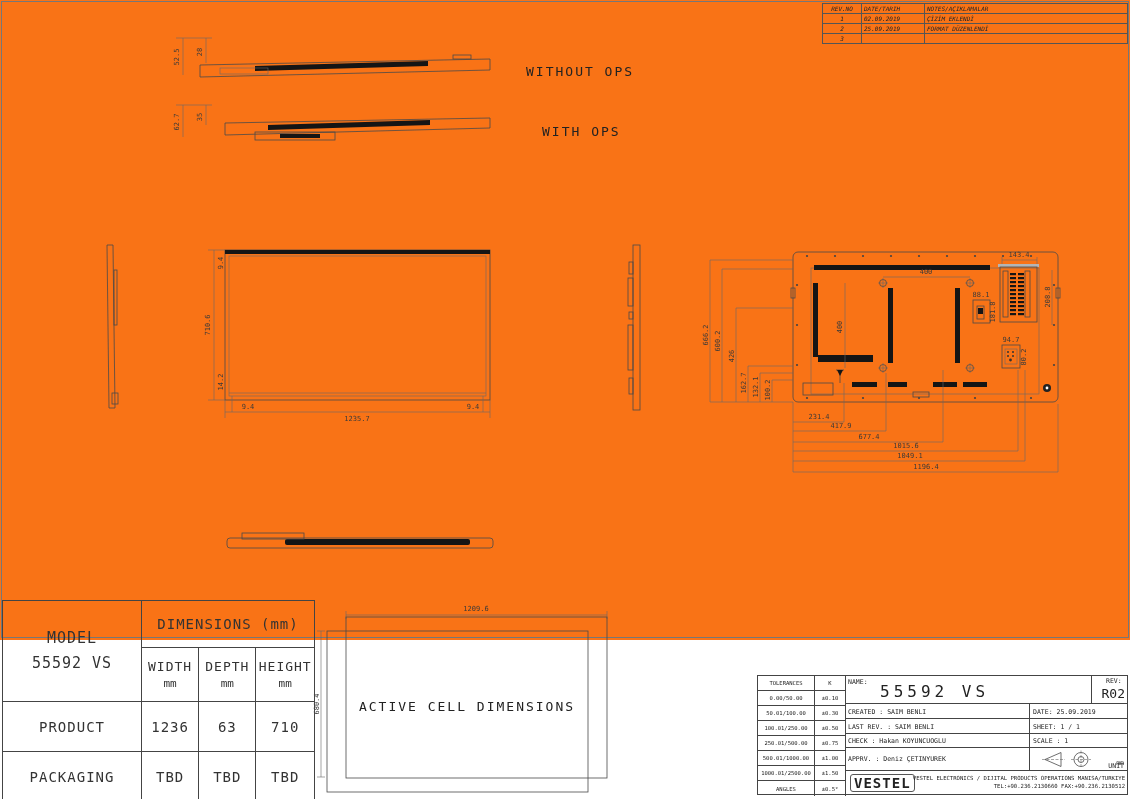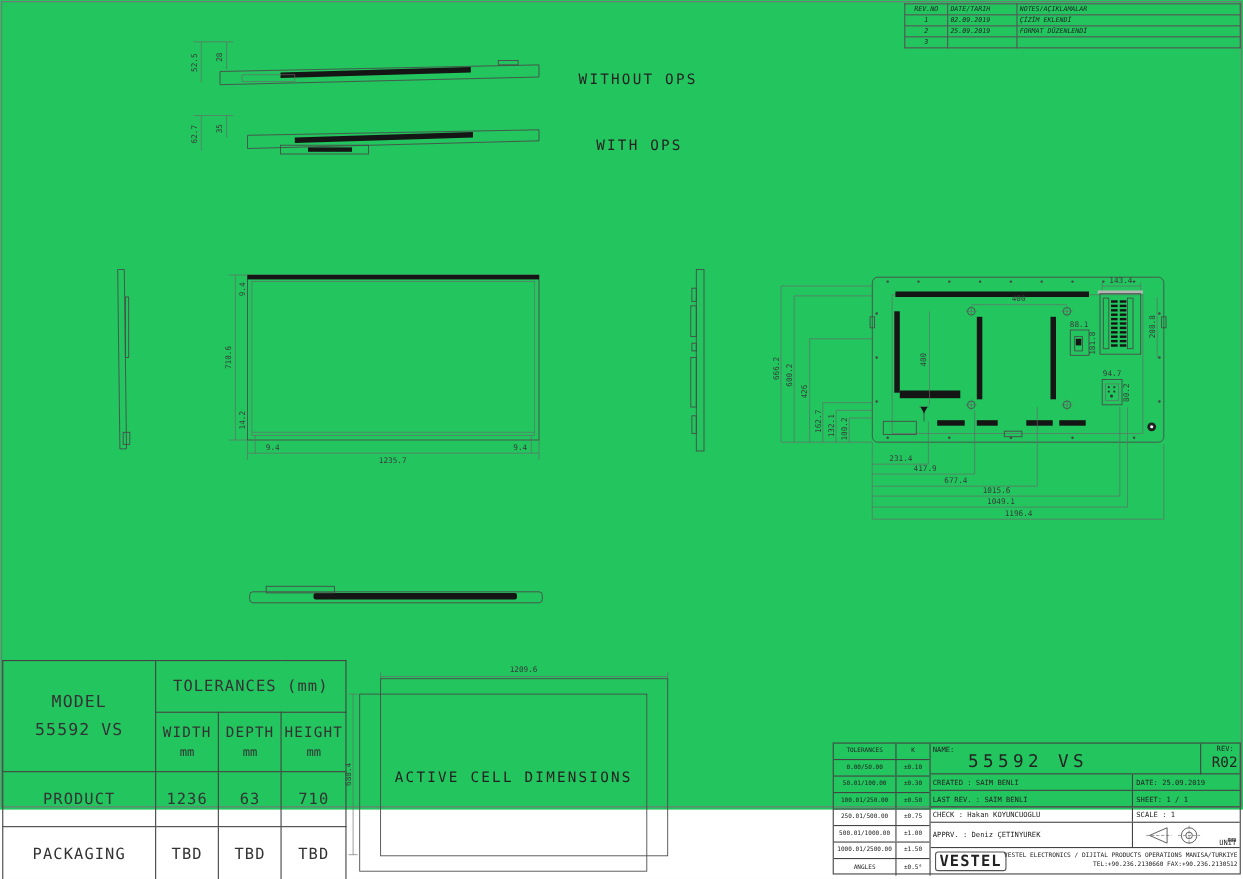--- a/index.html
+++ b/index.html
@@ -1,17 +1,17 @@
 <!DOCTYPE html>
 <html><head>
 <meta charset="utf-8">
 <style>
   html,body{margin:0;padding:0;background:#fff;width:1130px;height:799px;overflow:hidden;
     font-family:"DejaVu Sans Mono", monospace; color:#222;}
-  #sheet{position:relative;width:1130px;height:736px;background:#22c55e;}
+  #sheet{position:relative;width:1130px;height:640px;background:#f97316;}
   .frame{position:absolute;left:1px;top:1px;right:1px;bottom:2px;border:1px solid #777;}
   svg{position:absolute;overflow:visible;}
   svg text{font-family:"DejaVu Sans Mono", monospace;font-size:7px;fill:#3a3a3a;}
   svg text.big{font-size:13px;letter-spacing:2px;fill:#222;}
   .line{stroke:#4a4a4a;stroke-width:0.8;fill:none;}
   .thin{stroke:#6a6a6a;stroke-width:0.6;fill:none;}
   .fillb{fill:#151515;stroke:none;}
   
   table{border-collapse:collapse;}
   #revtbl{position:absolute;left:822px;top:3px;width:306px;}
@@ -326,21 +326,21 @@
   </tbody>
     </table>
 
   <table id="spectbl">
     <tbody>
         <tr>
       <td class="model" rowspan="2">
         <div>MODEL</div>
         <div>55592 VS</div>
       </td>
-      <td class="dimhdr" colspan="3">TOLERANCES (mm)</td>
+      <td class="dimhdr" colspan="3">DIMENSIONS (mm)</td>
     </tr>
     <tr>
       <td class="colhdr">
             <div>WIDTH</div>
             <div class="u">mm</div>
           </td>
       <td class="colhdr">
             <div>DEPTH</div>
             <div class="u">mm</div>
           </td>

